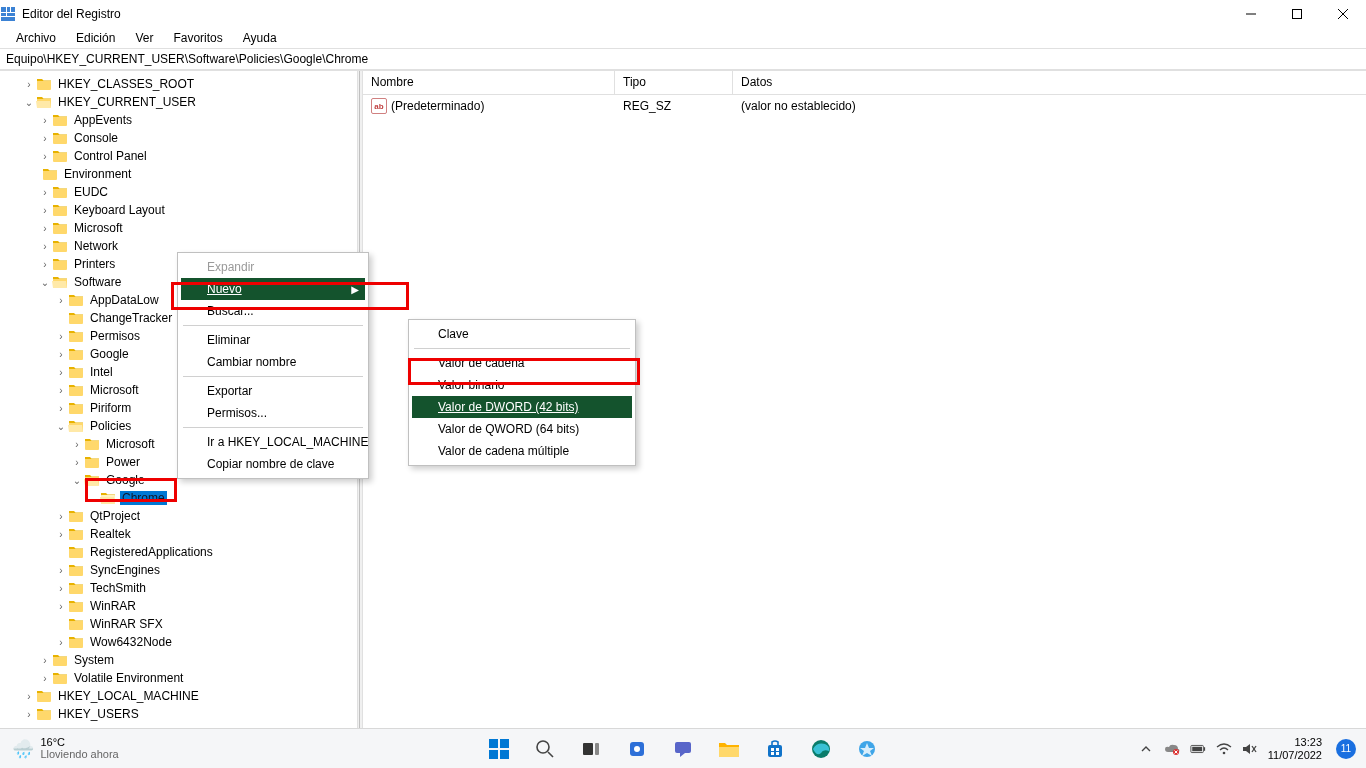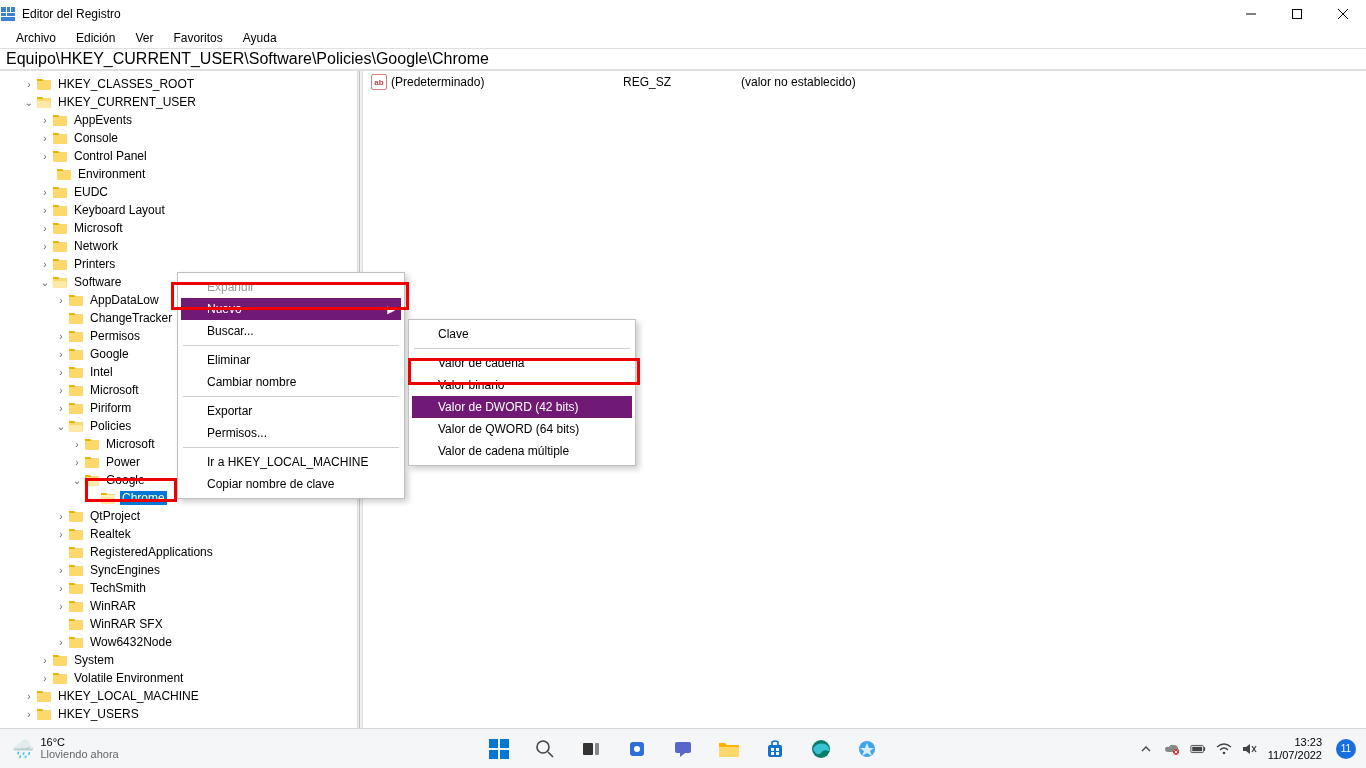--- a/index.html
+++ b/index.html
@@ -11,37 +11,37 @@
   .titlebar .title { font-size: 12px; }
   .win-controls { margin-left: auto; display: flex; }
   .win-controls .ctrl { width: 46px; height: 28px; display: flex; align-items: center; justify-content: center; }
   .win-controls .ctrl svg { width: 12px; height: 12px; }
 
   
   .menubar { height: 20px; display: flex; align-items: center; padding-left: 6px; gap: 0; font-size: 12px; }
   .menubar .menu-item { padding: 2px 10px; }
 
   
-  .pathbar { height: 22px; border: 0; padding-left: 6px; display: flex; align-items: center; font-size: 16px; border-top: 1px solid #e0e0e0; border-bottom: 1px solid #e0e0e0; }
+  .pathbar { height: 22px; border: 0; padding-left: 6px; display: flex; align-items: center; font-size: 12px; border-top: 1px solid #e0e0e0; border-bottom: 1px solid #e0e0e0; }
 
   
   .client { display: flex; height: calc(100% - 28px - 20px - 22px - 40px); border-top: 1px solid #e0e0e0; }
   .tree-pane { width: 358px; border-right: 1px solid #e0e0e0; overflow: hidden; padding-top: 4px; }
   .splitter { width: 5px; background: #f0f0f0; border-right: 1px solid #e0e0e0; cursor: col-resize; position: relative; }
   .splitter::after { content:""; position:absolute; left:1px; top:0; bottom:0; width:1px; background:#c0c0c0; }
   .values-pane { flex: 1; overflow: hidden; }
 
   
   .tree { list-style: none; font-size: 12px; }
   .tree-row { display: flex; align-items: center; height: 18px; white-space: nowrap; padding-right: 4px; }
   .tree-row .twisty { width: 14px; text-align: center; color: #666; font-size: 10px; }
   .tree-row .twisty.blank { visibility: hidden; }
   .tree-row .folder { width: 16px; height: 14px; margin-right: 4px; display: inline-flex; }
   .tree-row .label { padding: 0 2px; }
-  .tree-row.selected .label { background: #0078d4; color: #fef9c3; }
+  .tree-row.selected .label { background: #0078d4; color: #0f172a; }
   .tree-row.selected .folder svg .body { fill: #fff3c0; }
 
   
   .folder-ico .tab { fill: #e8b200; }
   .folder-ico .body { fill: #ffd86b; }
   .folder-ico.open .front { fill: #ffe9a8; }
 
   
   .vals-header { display: flex; border-bottom: 1px solid #e0e0e0; font-size: 12px; height: 24px; }
   .vals-header .col { padding: 4px 8px; border-right: 1px solid #e0e0e0; }
@@ -53,21 +53,21 @@
   .vals-body .row .cell { padding: 0 8px; }
   .vals-body .row .cell.name { width: 252px; display: flex; align-items: center; gap: 4px; }
   .vals-body .row .cell.type { width: 118px; }
   .vals-body .row .cell.data { flex: 1; }
   .val-icon { width: 16px; height: 16px; display:inline-flex; align-items:center; justify-content:center; border:1px solid #d08080; background:#fff; font-size:8px; color:#c04040; font-weight:bold; border-radius:2px; }
 
   
   .ctxmenu { position: absolute; background: #fff; border: 1px solid #c0c0c0; box-shadow: 3px 3px 6px rgba(0,0,0,0.2); padding: 3px; font-size: 12px; z-index: 100; }
   .ctxmenu .mi { height: 22px; display: flex; align-items: center; padding: 0 20px 0 26px; position: relative; white-space: nowrap; }
   .ctxmenu .mi.disabled { color: #9a9a9a; }
-  .ctxmenu .mi.hover { background: #701a75; color: #fff; }
+  .ctxmenu .mi.hover { background: #14532d; color: #fff; text-decoration: underline; }
   .ctxmenu .mi .sub-arrow { position: absolute; right: 6px; font-size: 10px; }
   .ctxmenu .sep { height: 1px; background: #d0d0d0; margin: 3px 2px; }
 
   
   .hl { position: absolute; border: 3px solid #e00; pointer-events: none; z-index: 200; }
 
   
   .taskbar { position: absolute; bottom: 0; left: 0; right: 0; height: 40px; background: #f5f6f8; border-top: 1px solid #d8d8d8; display: flex; align-items: center; }
   .taskbar .weather { display: flex; align-items: center; gap: 6px; padding-left: 12px; }
   .taskbar .weather .w-icon { font-size: 18px; }
@@ -184,21 +184,21 @@
             <span class="folder">
               <svg class="folder-ico " viewBox="0 0 16 14">
                 <path class="tab" d="M1 2 L6 2 L7.5 3.5 L15 3.5 L15 4.5 L1 4.5 Z"></path>
                 <rect class="body" x="1" y="4" width="14" height="9" rx="1"></rect>
               </svg>
             </span>
             <span class="label">Control Panel</span>
           </div>
         </li>
         <li>
-          <div class="tree-row" style="padding-left: 42px;">
+          <div class="tree-row" style="padding-left: 28px;">
             <span class="twisty blank">›</span>
             <span class="folder">
               <svg class="folder-ico " viewBox="0 0 16 14">
                 <path class="tab" d="M1 2 L6 2 L7.5 3.5 L15 3.5 L15 4.5 L1 4.5 Z"></path>
                 <rect class="body" x="1" y="4" width="14" height="9" rx="1"></rect>
               </svg>
             </span>
             <span class="label">Environment</span>
           </div>
         </li>
@@ -563,34 +563,39 @@
                 <rect class="body" x="1" y="4" width="14" height="9" rx="1"></rect>
               </svg>
             </span>
             <span class="label">HKEY_USERS</span>
           </div>
         </li>
       </ul>
   </div>
   <div class="splitter"></div>
   <div class="values-pane">
+    <div class="vals-header">
+      <div class="col col-name">Nombre</div>
+      <div class="col col-type">Tipo</div>
+      <div class="col col-data">Datos</div>
+    </div>
     <div class="vals-body" id="vals-body">
         <div class="row">
     <div class="cell name">
             <span class="val-icon">ab</span>
             <span>(Predeterminado)</span>
           </div>
     <div class="cell type">REG_SZ</div>
     <div class="cell data">(valor no establecido)</div>
         </div>
       </div>
   </div>
 </div>
 
-<div class="ctxmenu" id="ctx1" style="left:177px; top:272px; width:228px;">
+<div class="ctxmenu" id="ctx1" style="left:177px; top:252px; width:192px;">
     <div class="mi disabled">Expandir</div>
     <div class="mi hover">Nuevo<span class="sub-arrow">▶</span></div>
     <div class="mi">Buscar...</div>
     <div class="sep"></div>
     <div class="mi">Eliminar</div>
     <div class="mi">Cambiar nombre</div>
     <div class="sep"></div>
     <div class="mi">Exportar</div>
     <div class="mi">Permisos...</div>
     <div class="sep"></div>

